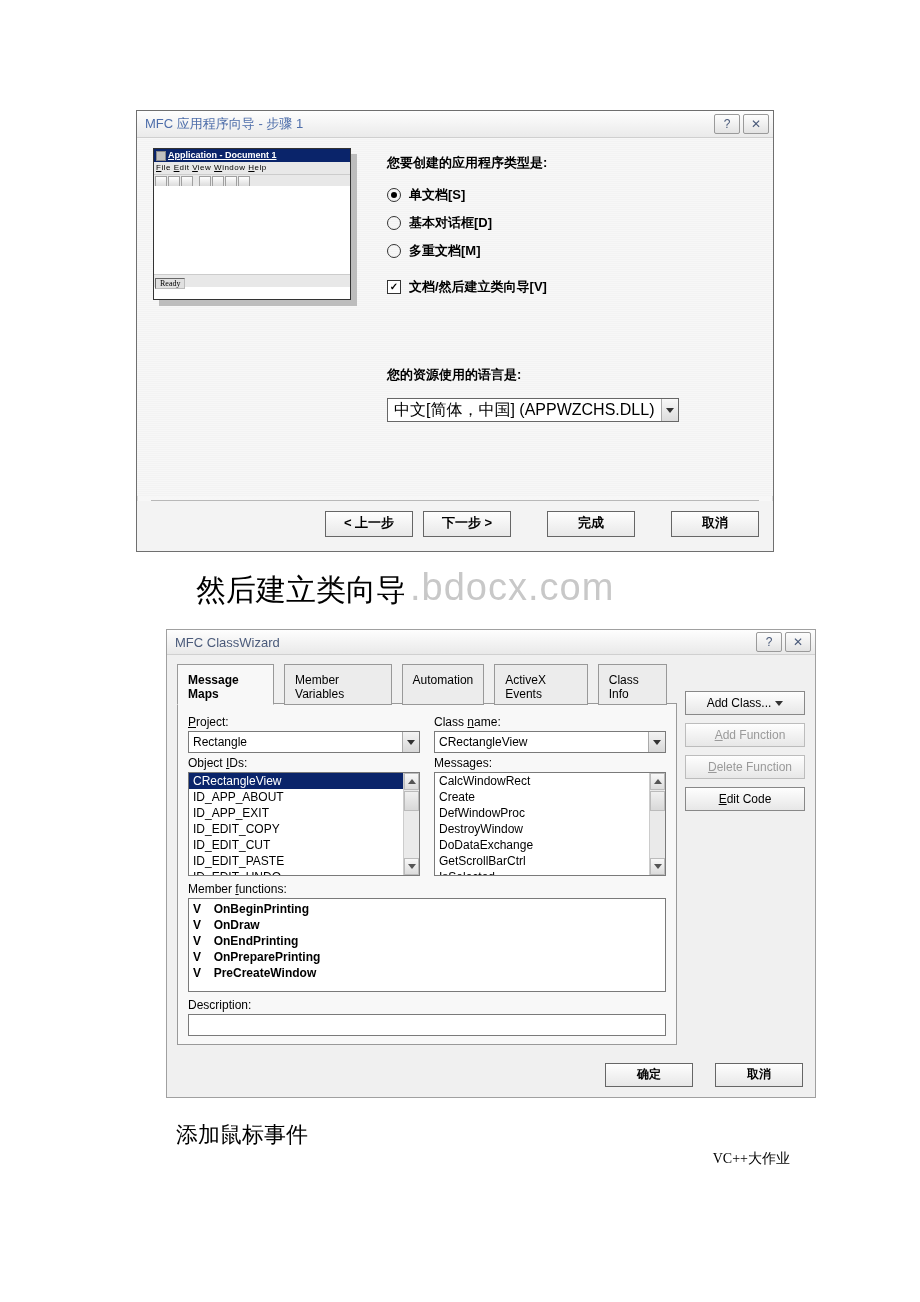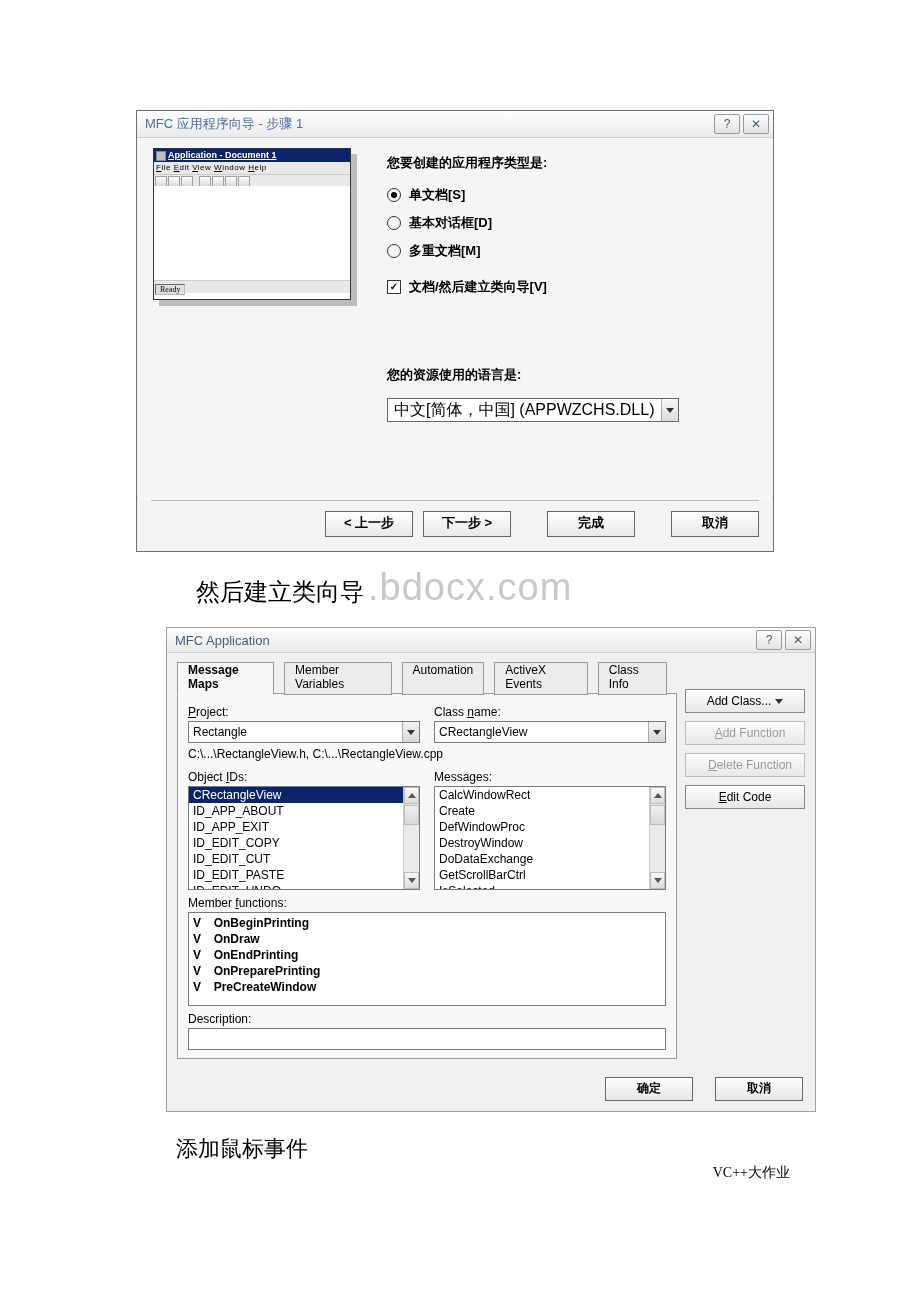--- a/index.html
+++ b/index.html
@@ -94,21 +94,21 @@
     background: linear-gradient(#fefefe, #d8d8d8);
   }
   .prev-toolbar .tbgap { width: 4px; }
   .prev-client {
     position: absolute;
     left: 0; right: 0; top: 37px; bottom: 12px;
     background: #fff;
   }
   .prev-status {
     position: absolute;
-    left: 0; right: 0; bottom: 6px; height: 12px;
+    left: 0; right: 0; bottom: 12px; height: 12px;
     background: #e8e8e8;
     border-top: 1px solid #ccc;
   }
   .prev-status .cell {
     display: inline-block;
     border: 1px inset #bbb;
     height: 9px; line-height: 9px;
     font: 8px/9px Tahoma;
     padding: 0 4px;
     margin: 1px;
@@ -172,21 +172,21 @@
     background: linear-gradient(#fefefe, #e8e8e8);
     font: bold 13px/22px "SimSun", sans-serif;
     text-align: center;
   }
   
   .cap-row {
     margin: 14px 0 18px 60px;
     display: flex; align-items: baseline;
   }
   .cap-zh {
-    font-size: 24px;
+    font-size: 30px;
     font-family: "SimSun", serif;
   }
   .cap-wm {
     font-size: 38px;
     color: #c8c8c8;
     font-family: Arial, sans-serif;
     letter-spacing: 1px;
     margin-left: 4px;
   }
   
@@ -202,21 +202,21 @@
     border-bottom: 1px solid #d0d0d0;
     font-size: 13px; color: #4a5a7a;
   }
   .dlg2-body {
     padding: 8px 10px 10px 10px;
   }
   .tabs {
     display: flex; margin-bottom: -1px;
   }
   .tab {
-    padding: 0 10px 3px 10px;
+    padding: 8px 10px 3px 10px;
     border: 1px solid #999;
     border-bottom: 1px solid #999;
     background: #ececec;
     margin-right: 10px;
     font-size: 12px;
     position: relative; top: 1px;
   }
   .tab.active {
     background: #f8f8f8;
     border-bottom: 1px solid #f8f8f8;
@@ -413,21 +413,21 @@
     </div>
   </div>
 
   <div class="cap-row">
     <span class="cap-zh">然后建立类向导</span>
     <span class="cap-wm">.bdocx.com</span>
   </div>
 
   <div class="dlg2" style="margin-left:30px;">
     <div class="dlg2-titlebar">
-      <span>MFC Application</span>
+      <span>MFC ClassWizard</span>
       <span class="tb-spacer"></span>
       <span class="tb-btn">?</span>
       <span class="tb-btn">✕</span>
     </div>
 
     <div class="dlg2-body">
       <div style="display:flex;">
         <div style="flex:1;">
           <div class="tabs">
             <div class="tab active">Message Maps</div>
@@ -452,21 +452,20 @@
                 <div class="lbl">Class <u>n</u>ame:</div>
                 <div class="combo">
                   <span class="c-text">CRectangleView</span>
                   <span class="c-arr">
                       <span class="tri-down"></span>
                     </span>
                 </div>
               </div>
             </div>
 
-            <div class="filepath">C:\...\RectangleView.h, C:\...\RectangleView.cpp</div>
 
             <div class="two-col">
               <div class="col">
                 <div class="lbl">Object <u>I</u>Ds:</div>
                 <div class="listbox">
                   <div class="items">
                     <div class="item sel">CRectangleView</div>
                     <div class="item">ID_APP_ABOUT</div>
                     <div class="item">ID_APP_EXIT</div>
                     <div class="item">ID_EDIT_COPY</div>

